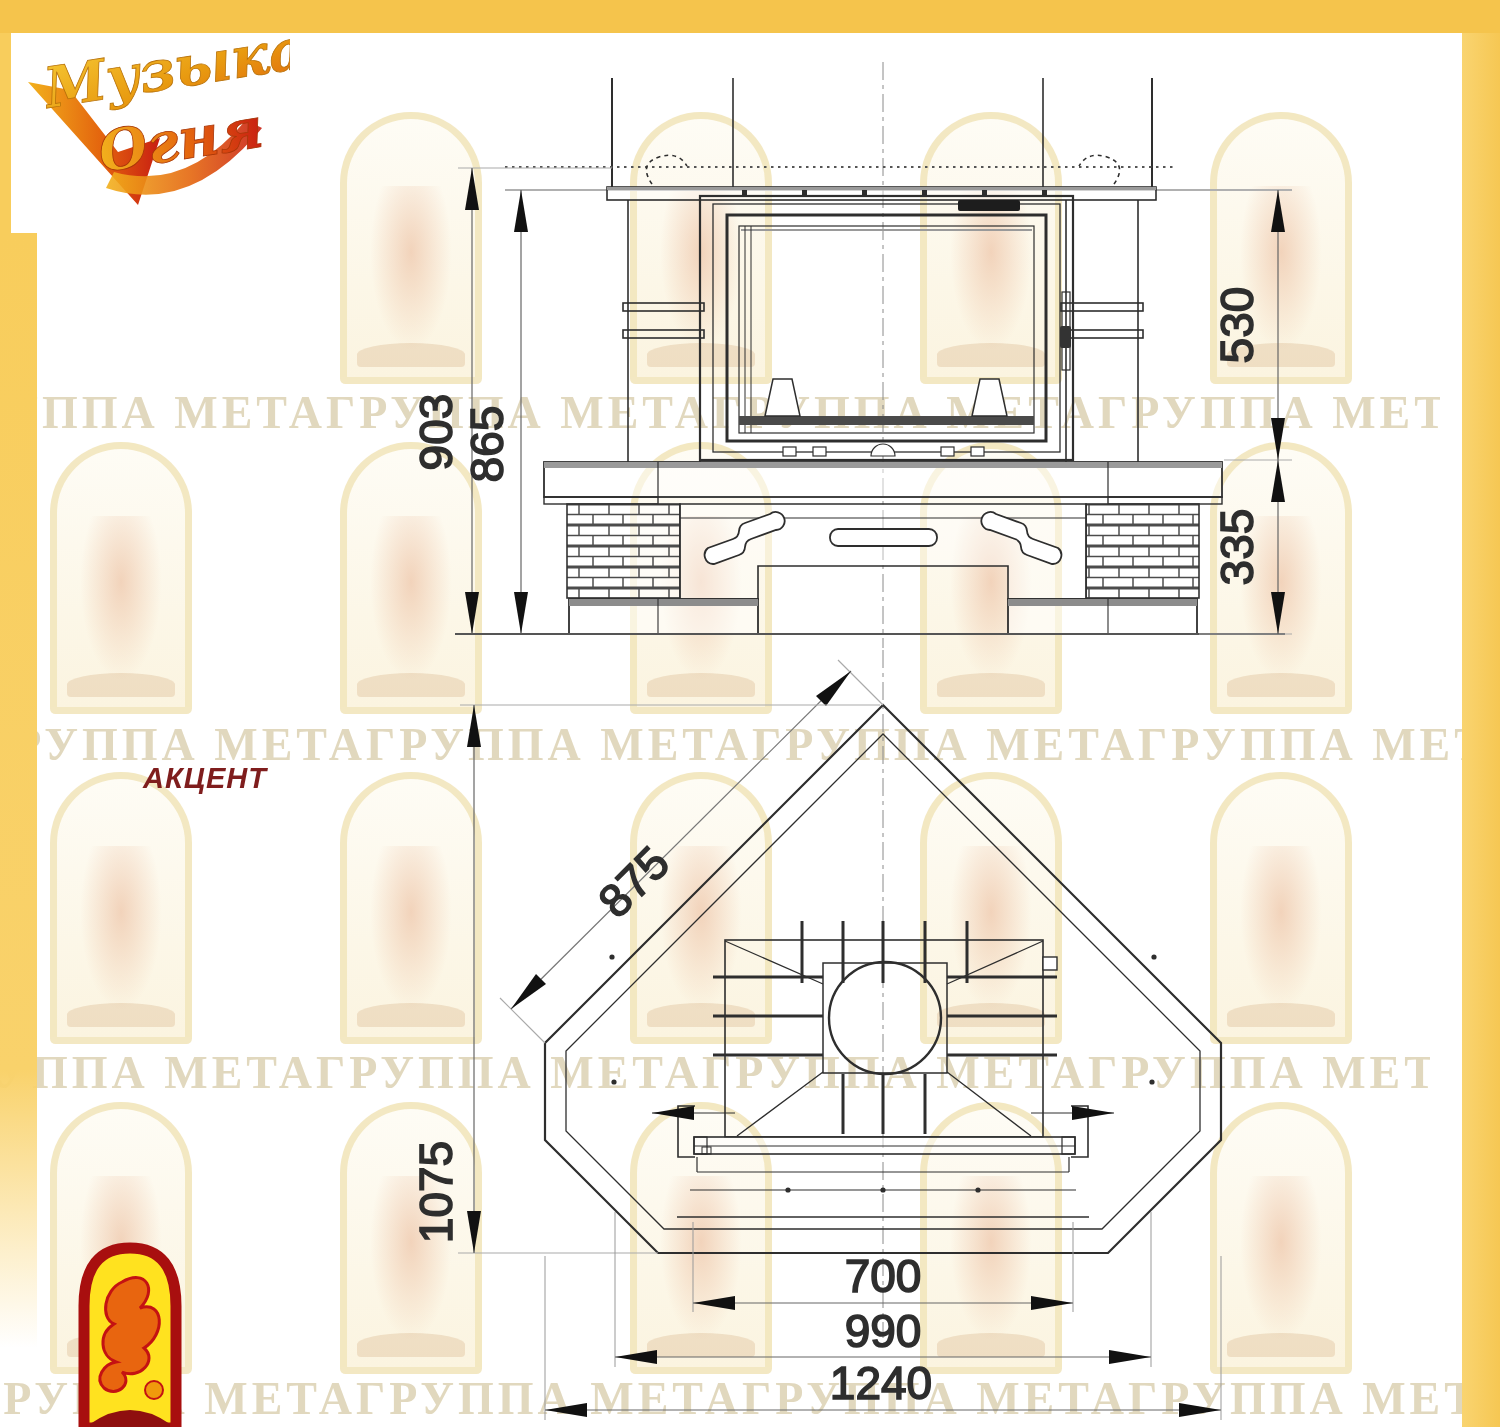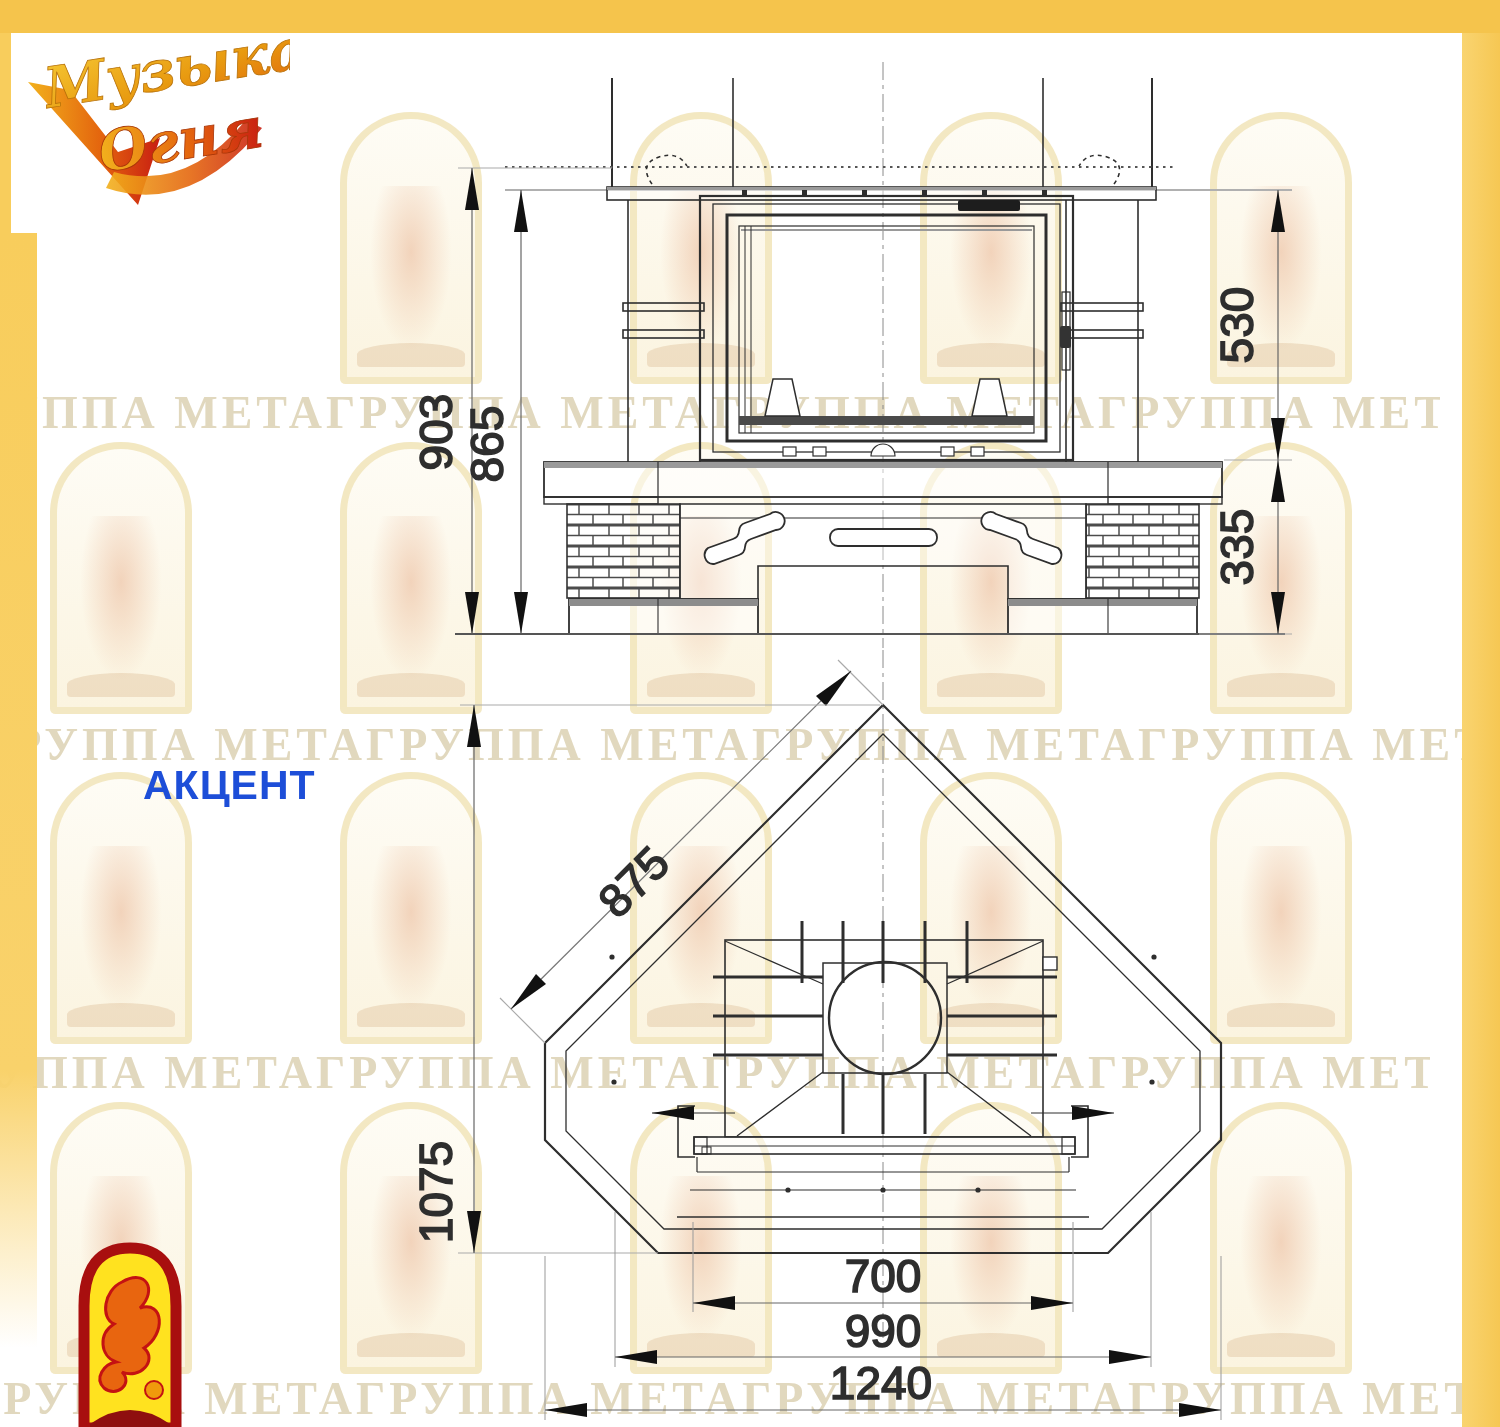--- a/index.html
+++ b/index.html
@@ -23,21 +23,21 @@
   .wm-base{position:absolute;left:8%;right:8%;bottom:4%;height:9%;
            background:rgba(208,166,118,.28);border-radius:50% 50% 4px 4px;}
   .wm-text{position:absolute;z-index:2;white-space:nowrap;overflow:hidden;width:1500px;
            font-family:"Liberation Serif",serif;font-weight:bold;font-size:46px;letter-spacing:4px;
            color:rgba(198,180,130,.52);}
   
   #drawing{position:absolute;inset:0;z-index:3;}
   text.dim{font-family:"Liberation Sans",sans-serif;font-size:46px;fill:#2e2e2e;}
   
   #model-title{position:absolute;left:143px;top:762px;z-index:4;
-               font-size:41px;font-weight:bold;letter-spacing:1px;color:#1d4ed8;}
+               font-size:29px;font-weight:bold;letter-spacing:1px;color:#7f1d1d;font-style:italic;}
   
   #logo-top,#logo-bottom{position:absolute;z-index:4;}
   #logo-top{left:10px;top:20px;}
   #logo-bottom{left:70px;top:1238px;}
   .frame{z-index:6;}
 </style>
 </head>
 <body>
 
 <div id="stage">

